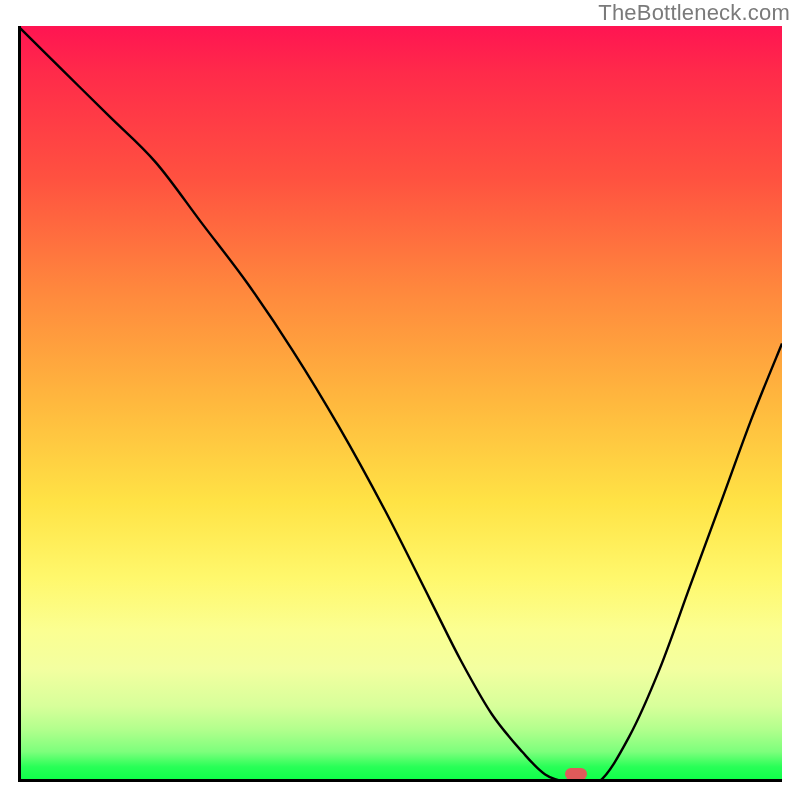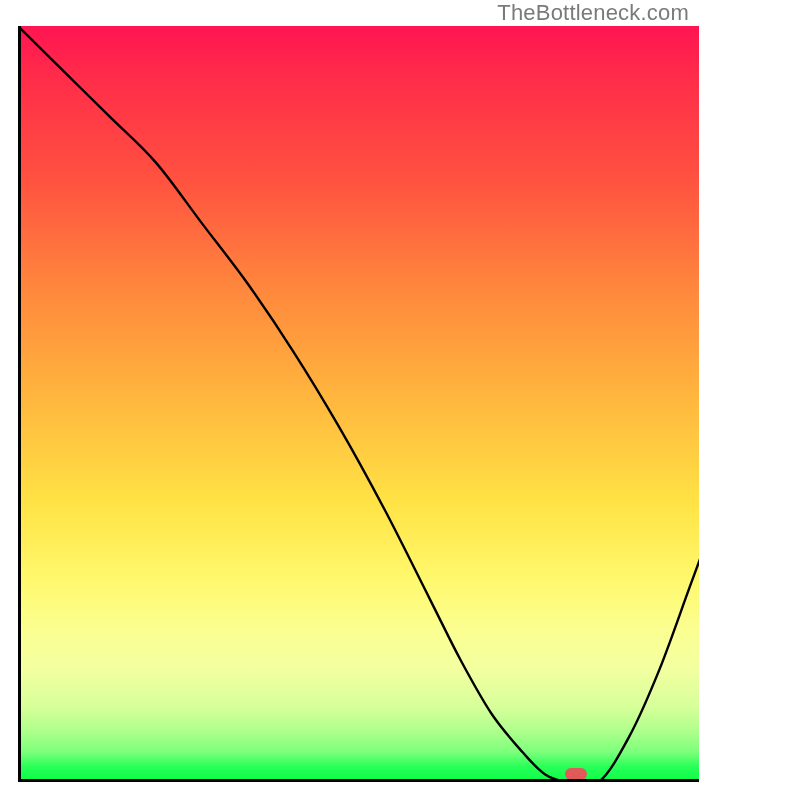--- a/index.html
+++ b/index.html
@@ -5,21 +5,21 @@
   html, body {
     margin: 0;
     padding: 0;
     width: 800px;
     height: 800px;
     background: #ffffff;
     font-family: Arial, Helvetica, sans-serif;
   }
   .wrap {
     position: relative;
-    width: 699px;
+    width: 800px;
     height: 800px;
     overflow: hidden;
   }
   .watermark {
     position: absolute;
     top: 0px;
     right: 10px;
     color: #7a7a7a;
     font-size: 22px;
     font-weight: 500;

